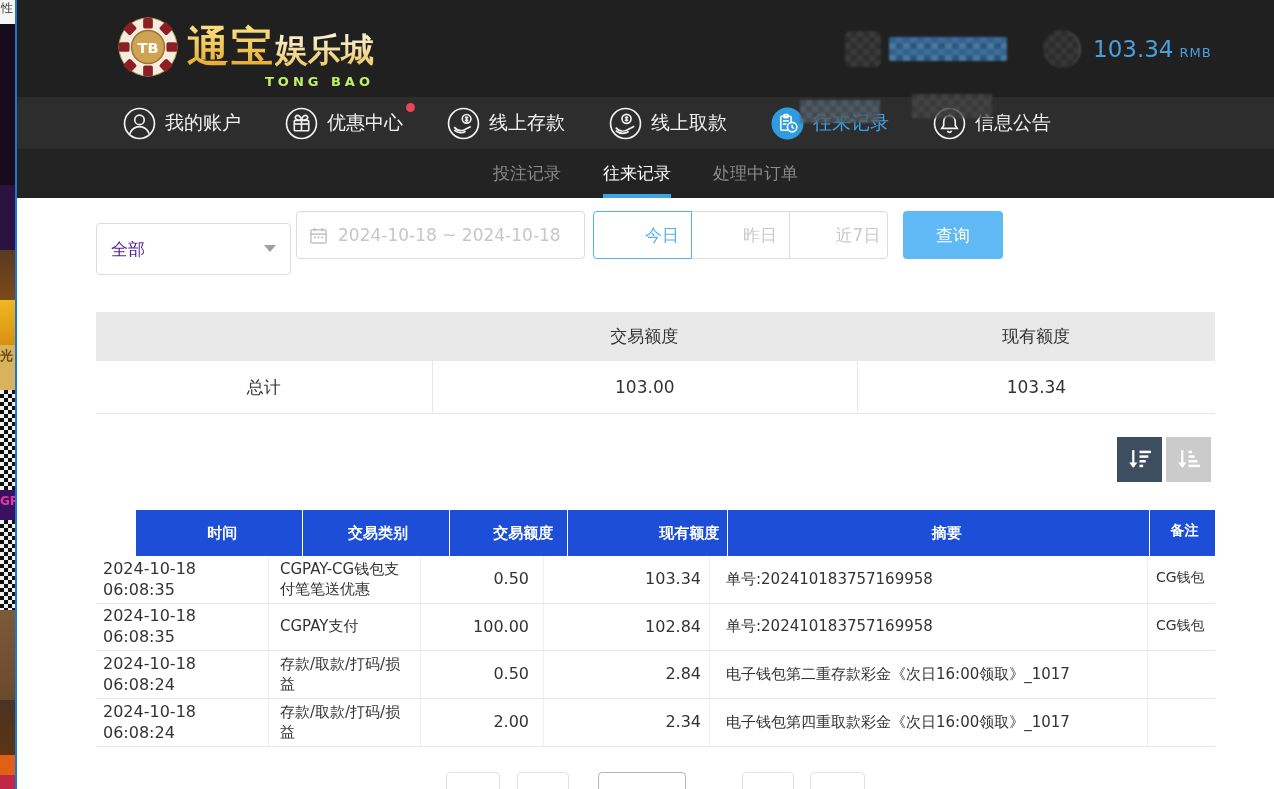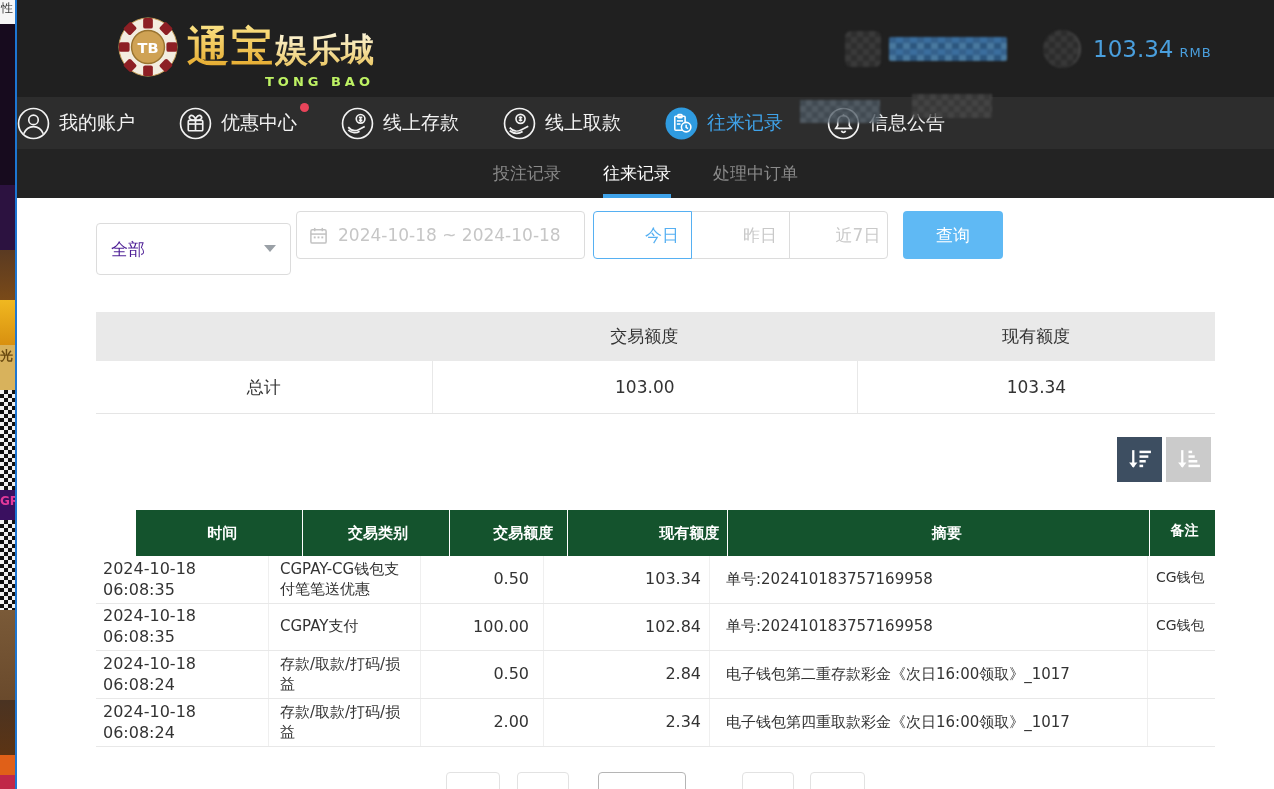--- a/index.html
+++ b/index.html
@@ -39,21 +39,21 @@
      background:repeating-conic-gradient(#3b6e9e 0 25%, #2c567e 0 50%, #49799f 0 75%, #35618c 0 100%); background-size:14px 12px; }
   .coin-censor { width:38px; height:38px; margin-left:36px; border-radius:50%;
      background:repeating-conic-gradient(#2c2c2c 0 25%, #383838 0 50%); background-size:12px 12px;
      border-right:2px solid #4a4a4a; }
   .balance { margin-left:12px; display:flex; align-items:baseline; color:#4a9fdd; }
   .balance-amt { font-size:23px; }
   .balance-cur { font-size:13px; margin-left:6px; letter-spacing:1px; }
 
   
   .navbar { position:absolute; left:0; top:97px; width:100%; height:52px; background:#2d2d2d;
-     display:flex; align-items:center; }
+     display:flex; align-items:center; padding-left:106px; }
   .nav-item { display:flex; align-items:center; gap:9px; margin-right:44px; cursor:pointer; position:relative; }
   .nav-ico { width:33px; height:33px; flex:0 0 auto; }
   .nav-label { font-size:19px; color:#f2f2f2; white-space:nowrap; }
   .nav-item.active .nav-label { color:#3fa3ea; }
   .nav-badge { position:absolute; top:-4px; right:-12px; width:9px; height:9px; border-radius:50%; background:#e8445a; }
   .nav-censor-1 { position:absolute; left:783px; top:3px; width:80px; height:23px;
      background:repeating-conic-gradient(#5a6670 0 25%, #47525c 0 50%); background-size:12px 12px;
      opacity:.8; filter:blur(1px); }
   .nav-censor-2 { position:absolute; left:895px; top:-3px; width:80px; height:24px;
      background:repeating-conic-gradient(#4a4a4a 0 25%, #3c3c3c 0 50%); background-size:12px 12px;
@@ -95,21 +95,21 @@
   .sum-body .sum-c2, .sum-body .sum-c3 { border-left:1px solid #e8e8e8; }
 
   
   .sortbar { position:absolute; left:0; top:226px; width:100%; height:45px; }
   .sort-btn { position:absolute; top:0; width:45px; height:45px; display:flex; align-items:center; justify-content:center; cursor:pointer; }
   .sort-desc { left:1021px; background:#3d4e61; }
   .sort-asc  { left:1070px; background:#cbcbcb; }
 
   
   .datatable { position:absolute; left:0; top:299px; width:100%; font-size:16px; color:#333; }
-  .dt-head { display:flex; height:46px; background:#14532d;margin-left:40px; }
+  .dt-head { display:flex; height:46px; background:#1d4ed8;margin-left:40px; }
   .dt-hcell { display:flex; align-items:center; justify-content:center; color:#fff; font-weight:bold;
      font-size:15px; border-right:1px solid #fff; }
   .dt-hcell:last-child { border-right:none; }
   .dt-row { display:flex; min-height:47px; border-bottom:1px solid #e8e8e8; background:#fff; }
   .dt-cell { display:flex; align-items:center; border-right:1px solid #efefef; line-height:1.3; }
   .dt-cell:last-child { border-right:none; }
   .c0 { width:173px; padding-left:7px; }
   .c1 { width:152px; padding:4px 6px 4px 11px; font-size:15px; }
   .c2 { width:123px; justify-content:flex-end; padding-right:14px; }
   .c3 { width:166px; justify-content:flex-end; padding-right:8px; }

